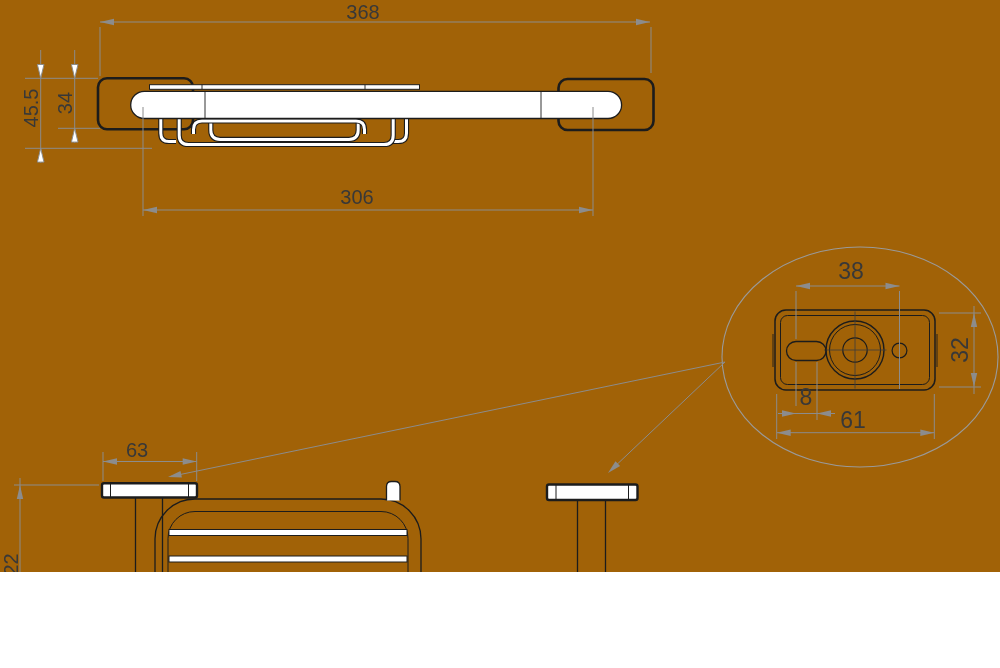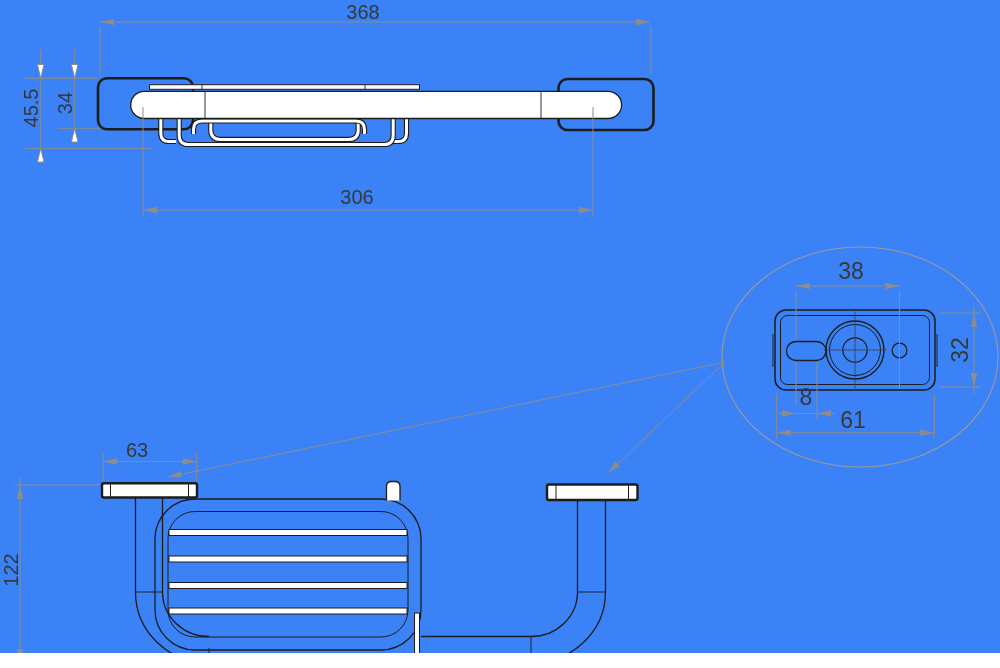--- a/index.html
+++ b/index.html
@@ -1,16 +1,16 @@
 <!DOCTYPE html>
 <html><head>
 <meta charset="utf-8">
 <style>
   html,body{margin:0;padding:0;background:#ffffff;}
-  .sheet{position:relative;width:1000px;height:653px;background:#3b82f6;overflow:hidden;
+  .sheet{position:relative;width:1000px;height:572px;background:#a16207;overflow:hidden;
          font-family:"Liberation Sans", sans-serif;}
   svg{display:block;}
   .part{stroke:#1c1c1c;fill:none;}
   .thick{stroke-width:2.6;}
   .med{stroke-width:1.3;}
   .thin{stroke-width:1;}
   .hair{stroke-width:0.9;}
   .whitefill{fill:#ffffff;}
   .wire-out{stroke:#1c1c1c;stroke-width:5.2;fill:none;}
   .wire-in{stroke:#ffffff;stroke-width:3;fill:none;}

